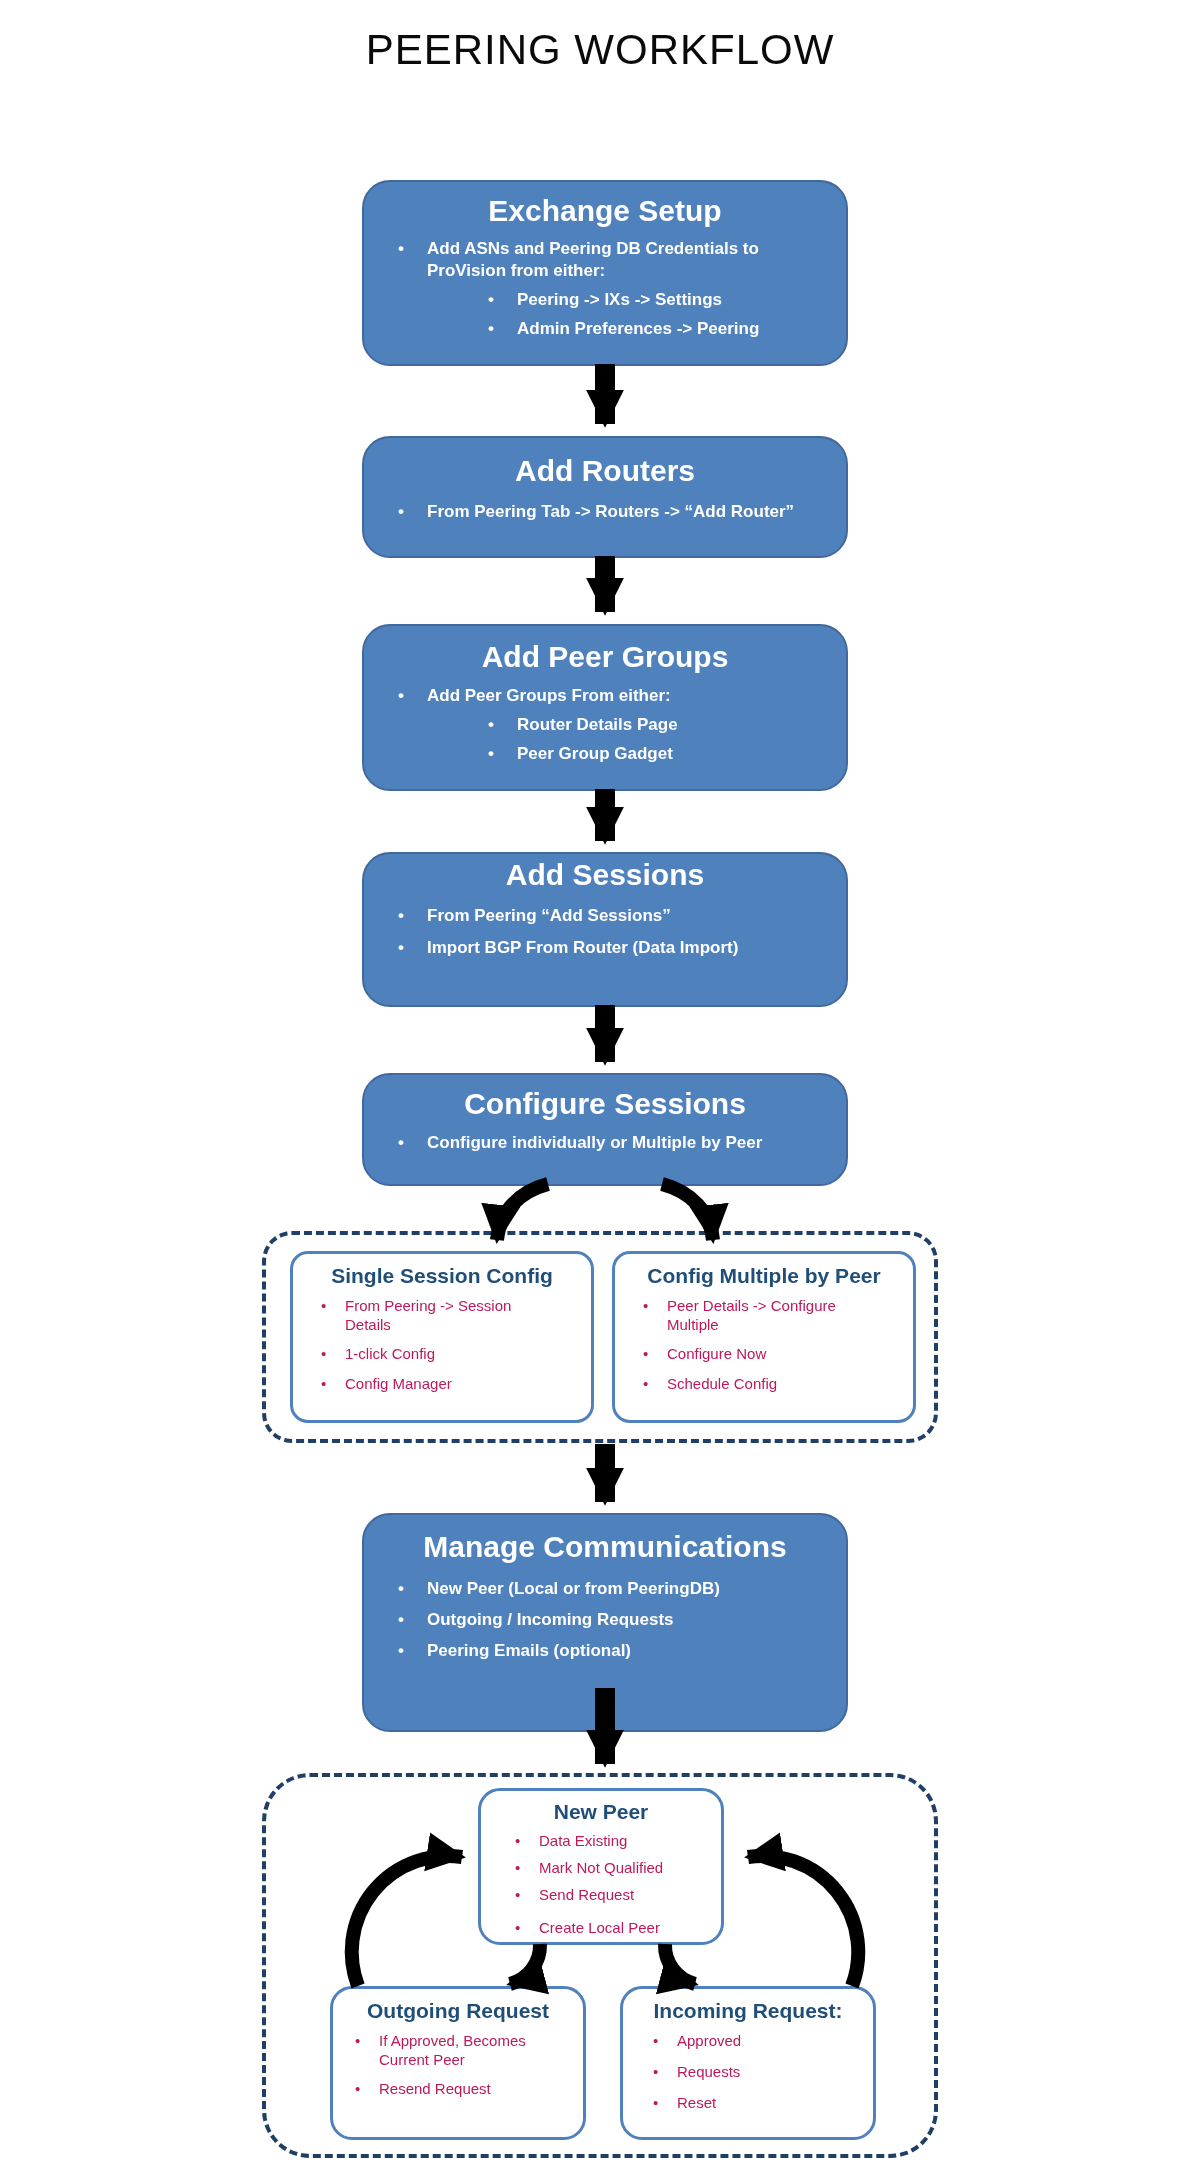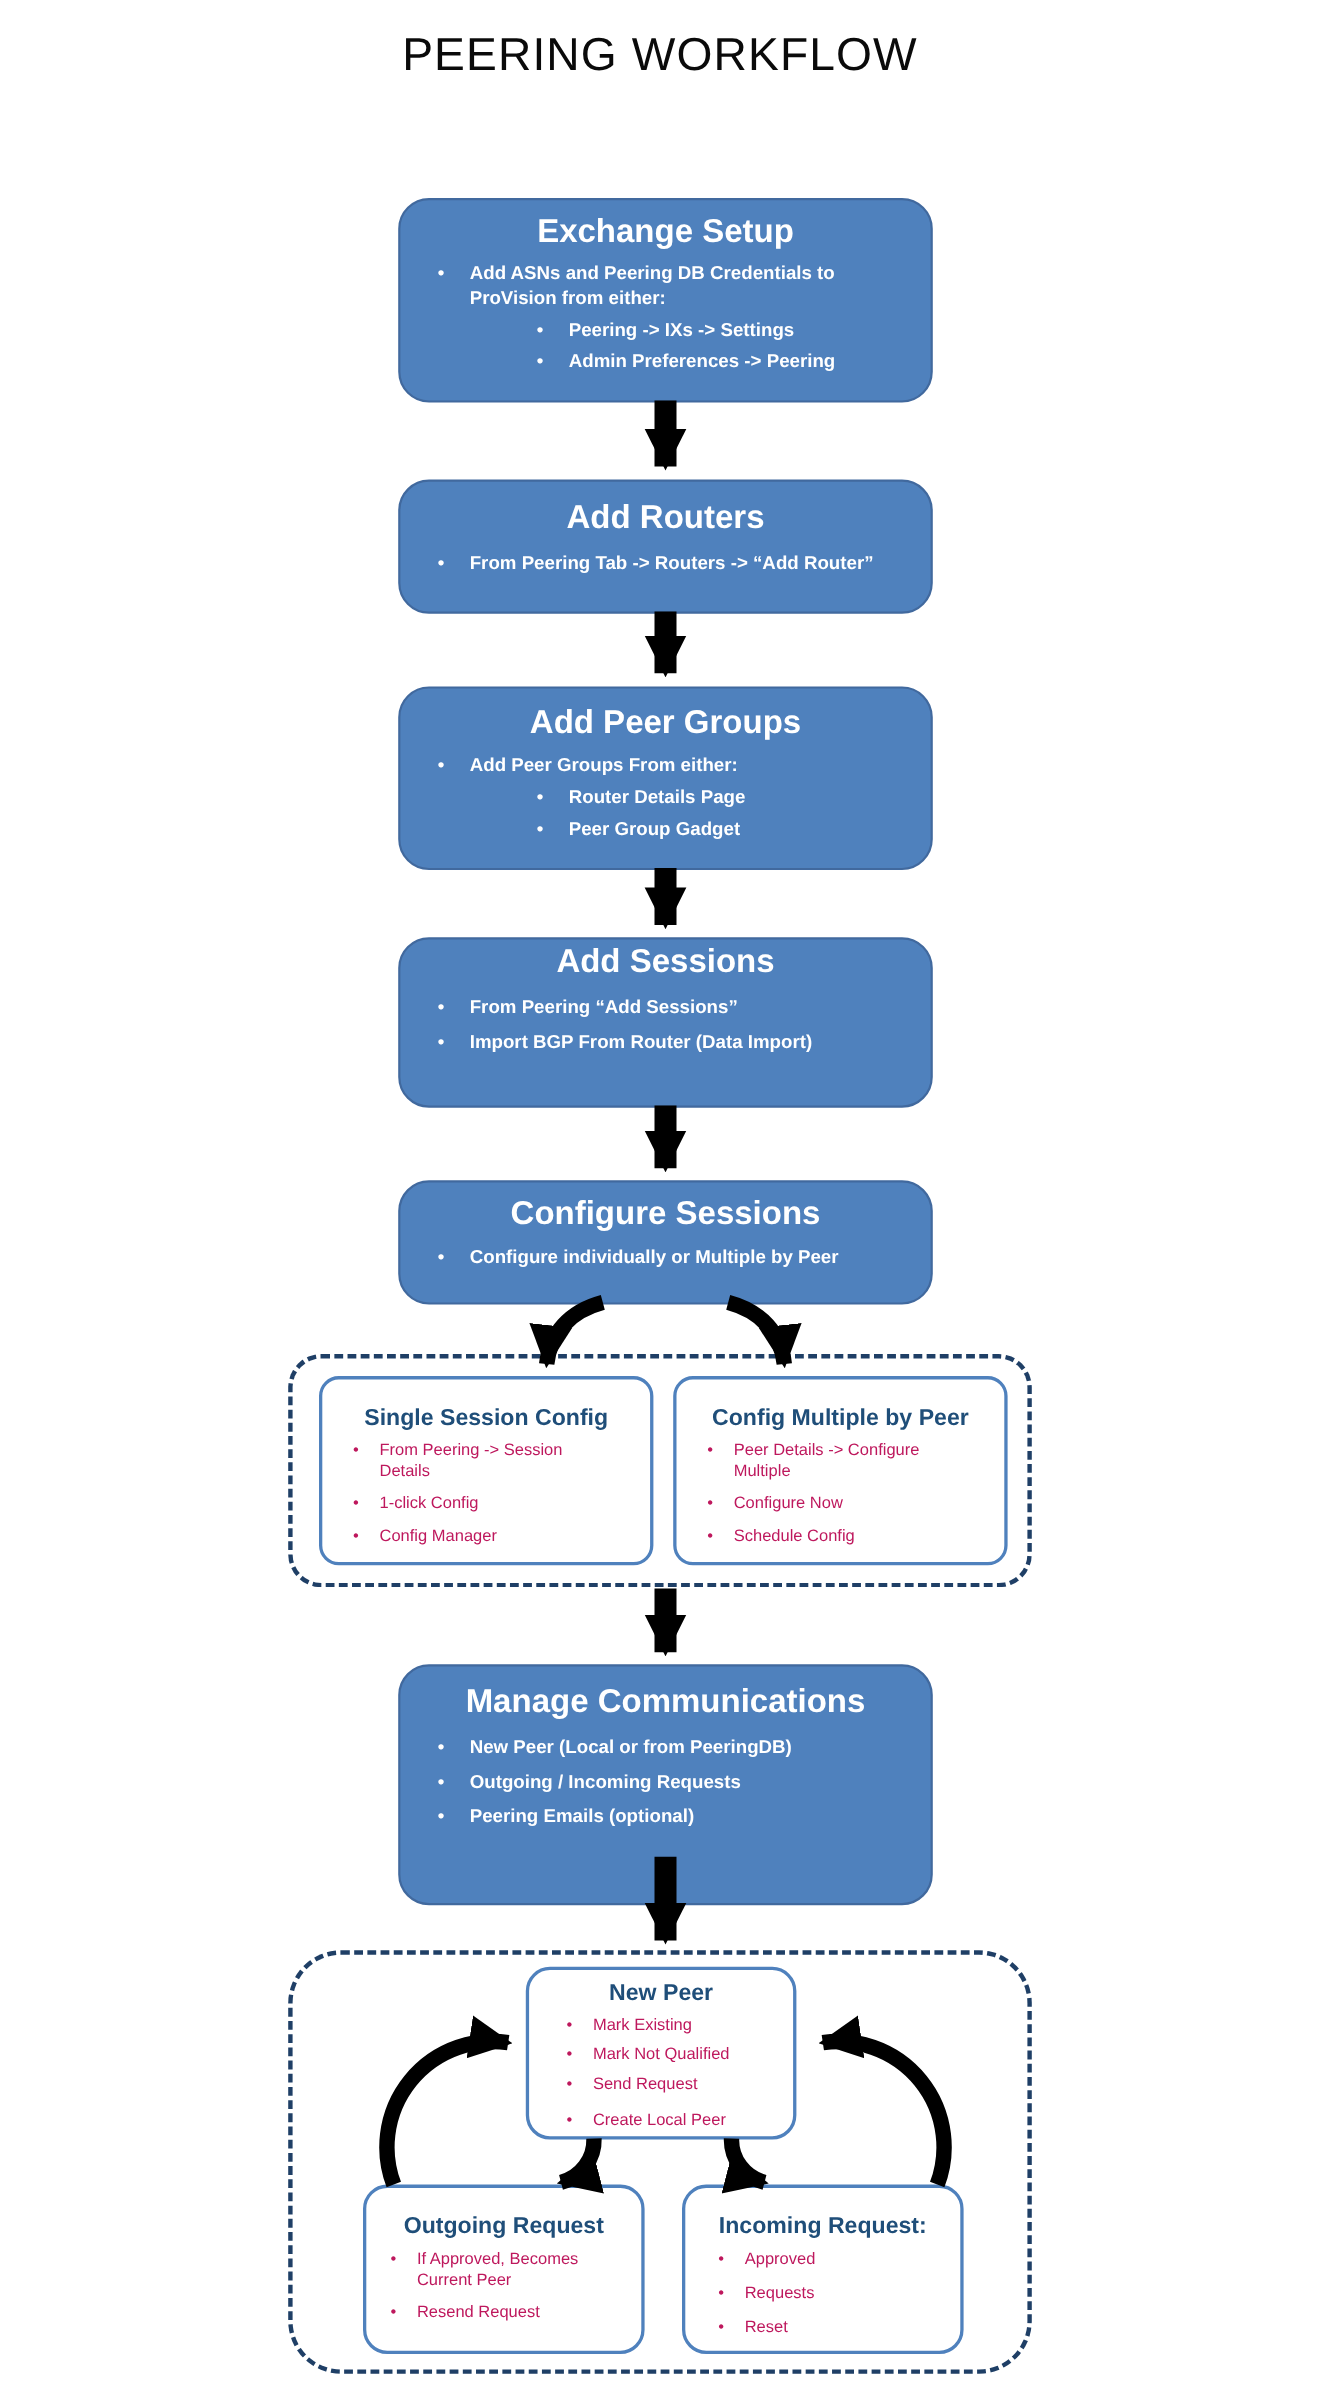--- a/index.html
+++ b/index.html
@@ -32,21 +32,21 @@
   
   .dashedbox{
     position:absolute;left:262px;width:676px;box-sizing:border-box;
     border:4px dashed #1f3f66;background:transparent;
   }
   
   .wbox{
     position:absolute;box-sizing:border-box;background:#ffffff;
     border:3px solid #4f81bd;border-radius:18px;color:#2a5a8a;
   }
-  .wbox h3{margin:23px 10px 8px;text-align:center;font-size:21px;font-weight:700;color:#1f4e79;}
+  .wbox h3{margin:10px 10px 8px;text-align:center;font-size:21px;font-weight:700;color:#1f4e79;}
   .wb-list{list-style:none;margin:0 0 0 26px;padding:0;}
   .wb-list li{
     position:relative;padding-left:26px;padding-right:42px;
     font-size:15px;font-weight:400;line-height:1.28;margin-bottom:10px;color:#be185d;
   }
   .wb-list li::before{content:"\2022";position:absolute;left:2px;top:0;}
   
   #arrow-layer{position:absolute;left:0;top:0;width:1200px;height:2182px;pointer-events:none;}
 </style>
 </head>
@@ -127,21 +127,21 @@
       <li style="margin-bottom:9px;">Outgoing / Incoming Requests</li>
       <li>Peering Emails (optional)</li>
     </ul>
   </div>
 
   <div class="dashedbox" style="top:1773px;height:385px;border-radius:48px;"></div>
 
   <div class="wbox" style="left:478px;top:1788px;width:246px;height:157px;border-radius:22px;">
     <h3 style="margin:9px 8px 7px;">New Peer</h3>
     <ul class="wb-list" style="margin-left:32px;">
-      <li style="margin-bottom:8px;padding-right:10px;">Mark Existing</li>
+      <li style="margin-bottom:8px;padding-right:10px;">Data Existing</li>
       <li style="margin-bottom:8px;padding-right:10px;">Mark Not Qualified</li>
       <li style="margin-bottom:13px;padding-right:10px;">Send Request</li>
       <li style="padding-right:10px;">Create Local Peer</li>
     </ul>
   </div>
 
   <div class="wbox" style="left:330px;top:1986px;width:256px;height:154px;border-radius:22px;">
     <h3>Outgoing Request</h3>
     <ul class="wb-list" style="margin-left:20px;">
       <li style="padding-right:30px;">If Approved, Becomes Current Peer</li>

